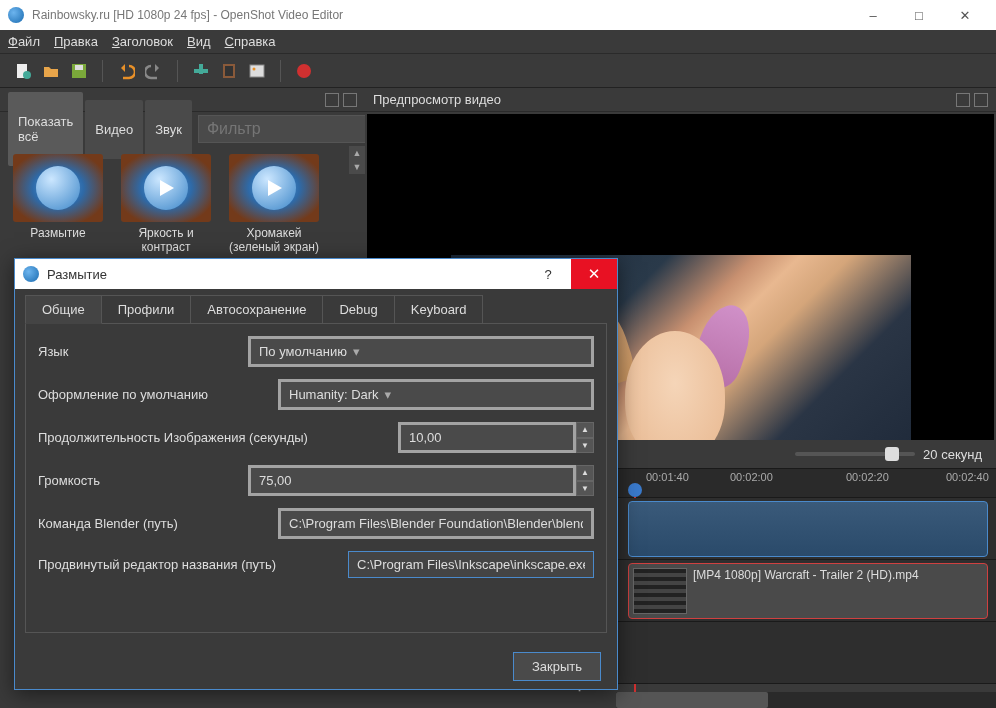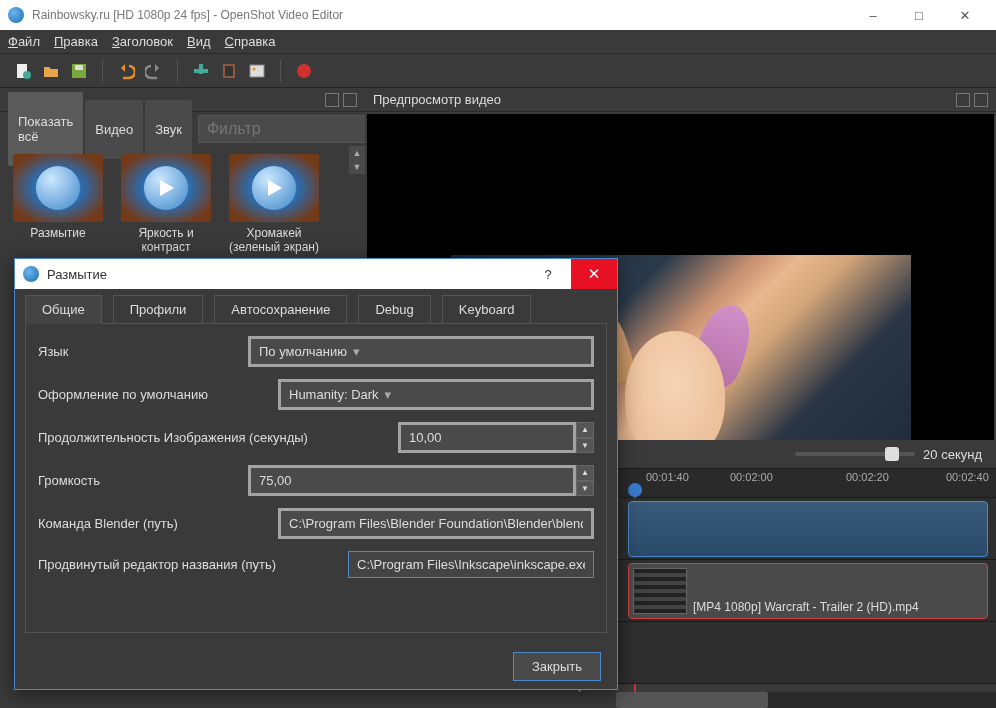--- a/index.html
+++ b/index.html
@@ -60,34 +60,34 @@
 .zoomrow { height:28px; display:flex; align-items:center; justify-content:flex-end; padding:0 14px; gap:8px; }
 .zoomrow .slider { width:120px; height:4px; background:#555; border-radius:2px; position:relative; }
 .zoomrow .slider .thumb { position:absolute; right:16px; top:-5px; width:14px; height:14px; background:#ddd; border-radius:3px; }
 .ruler { height:30px; background:#2a2a2a; border-top:1px solid #1a1a1a; border-bottom:1px solid #1a1a1a; display:flex; position:relative; font-size:11px; }
 .ruler .tick { position:absolute; top:2px; color:#aaa; }
 .ruler .marker { position:absolute; left:12px; top:14px; width:14px; height:14px; background:#3a7acc; border-radius:50%; }
 .ruler .markline { position:absolute; left:18px; top:28px; width:2px; height:220px; background:#d03030; }
 .track { height:62px; background:#2e2e2e; border-bottom:1px solid #1a1a1a; position:relative; }
 .clip { position:absolute; height:56px; top:3px; border-radius:4px; border:1px solid #4a8acc; }
 .clip1 { left:12px; width:360px; background:linear-gradient(#3a5a7a,#2a4a6a); }
-.clip2 { left:12px; width:360px; background:#4a4a4a; border-color:#d04040; display:flex; align-items:flex-end; gap:6px; padding:4px; }
+.clip2 { left:12px; width:360px; background:#4a4a4a; border-color:#d04040; display:flex; align-items:flex-start; gap:6px; padding:4px; }
 .clip2 .cthumb { width:54px; height:46px; background:repeating-linear-gradient(#222,#222 4px,#444 4px,#444 8px); border:1px solid #666; }
 .clip2 .ctext { font-size:12px; color:#ddd; }
 .tscroll { position:absolute; bottom:0; left:0; right:0; height:16px; background:#2a2a2a; }
 .tscroll .sthumb { position:absolute; left:0; width:40%; height:100%; background:#555; border-radius:2px; }
 
 
 .dialog { position:absolute; left:14px; top:258px; width:604px; height:432px; background:#3a3a3a; border:1px solid #4a8acc; box-shadow:0 4px 20px rgba(0,0,0,0.5); display:flex; flex-direction:column; z-index:100; }
 .dlg-title { height:30px; background:#fff; display:flex; align-items:center; padding:0 0 0 8px; }
 .dlg-title .dlogo { width:16px; height:16px; background:radial-gradient(circle at 35% 35%,#6cb4ee,#1a6bb0); border-radius:50%; margin-right:8px; }
 .dlg-title .dtext { flex:1; color:#333; font-size:13px; }
 .dlg-title .help { width:46px; height:30px; display:flex; align-items:center; justify-content:center; color:#333; cursor:pointer; }
 .dlg-title .close { width:46px; height:30px; background:#e81123; color:#fff; display:flex; align-items:center; justify-content:center; cursor:pointer; font-size:15px; }
-.dlg-tabs { height:34px; display:flex; align-items:flex-end; padding:6px 10px 0; gap:12px; }
+.dlg-tabs { height:34px; display:flex; align-items:flex-end; padding:6px 10px 0; gap:0; }
 .dlg-tab { padding:6px 16px; background:#3a3a3a; color:#ddd; cursor:pointer; border:1px solid #555; border-bottom:none; font-size:13px; margin-right:-1px; }
 .dlg-tab.active { background:#444; border-bottom:1px solid #444; position:relative; top:1px; }
 .dlg-body { flex:1; border:1px solid #555; margin:0 10px 10px; padding:12px; display:flex; flex-direction:column; gap:12px; }
 .frow { display:flex; align-items:center; gap:10px; }
 .frow label { width:200px; font-size:13px; }
 .frow.wide label { width:230px; }
 .frow.xwide label { width:300px; }
 .frow .control { flex:1; }
 select,.txtinput,.numinput { width:100%; background:#4a4a4a; border:3px solid #a3a3a3; color:#ddd; padding:5px 8px; font-size:13px; }
 .txtinput.focus { border:1px solid #4a8acc; background:#444; }

